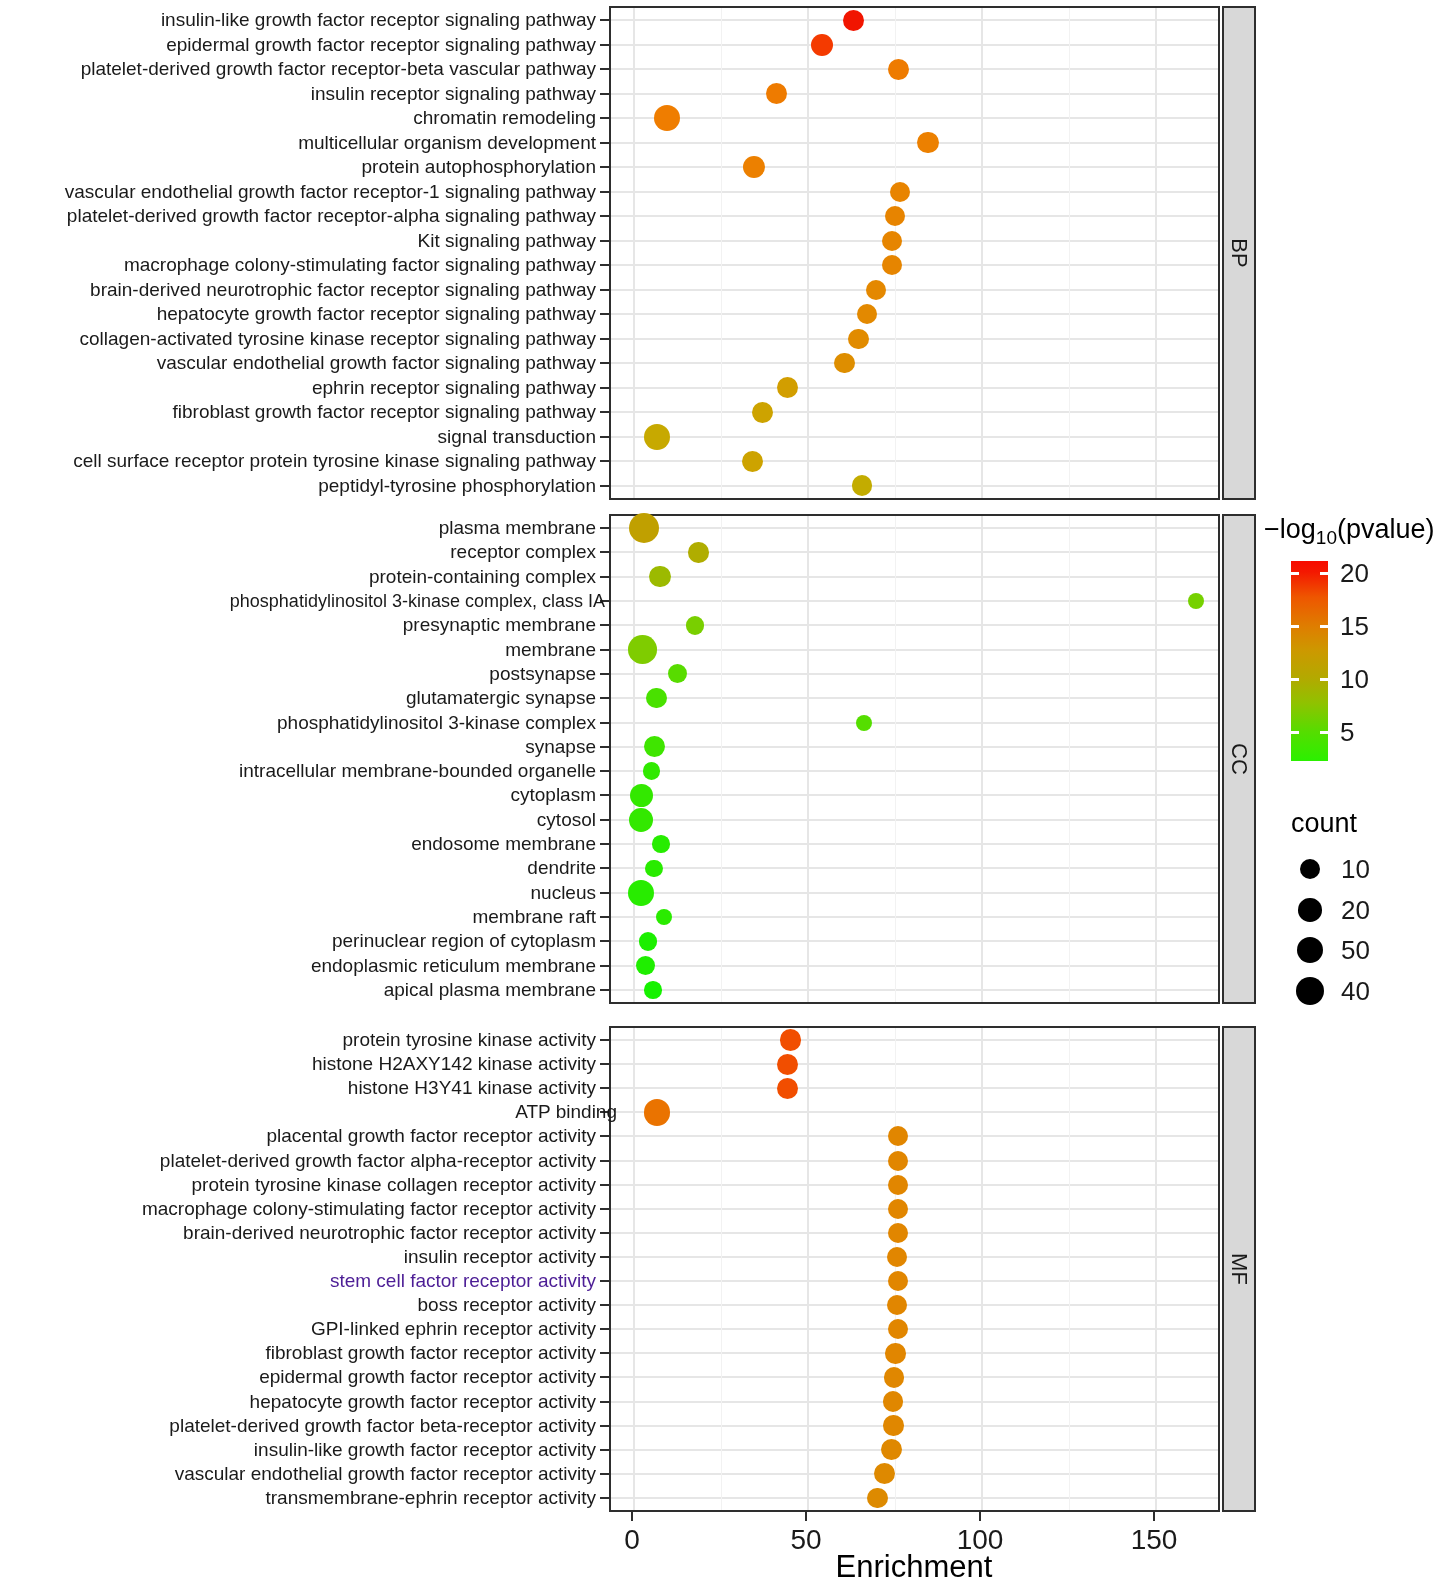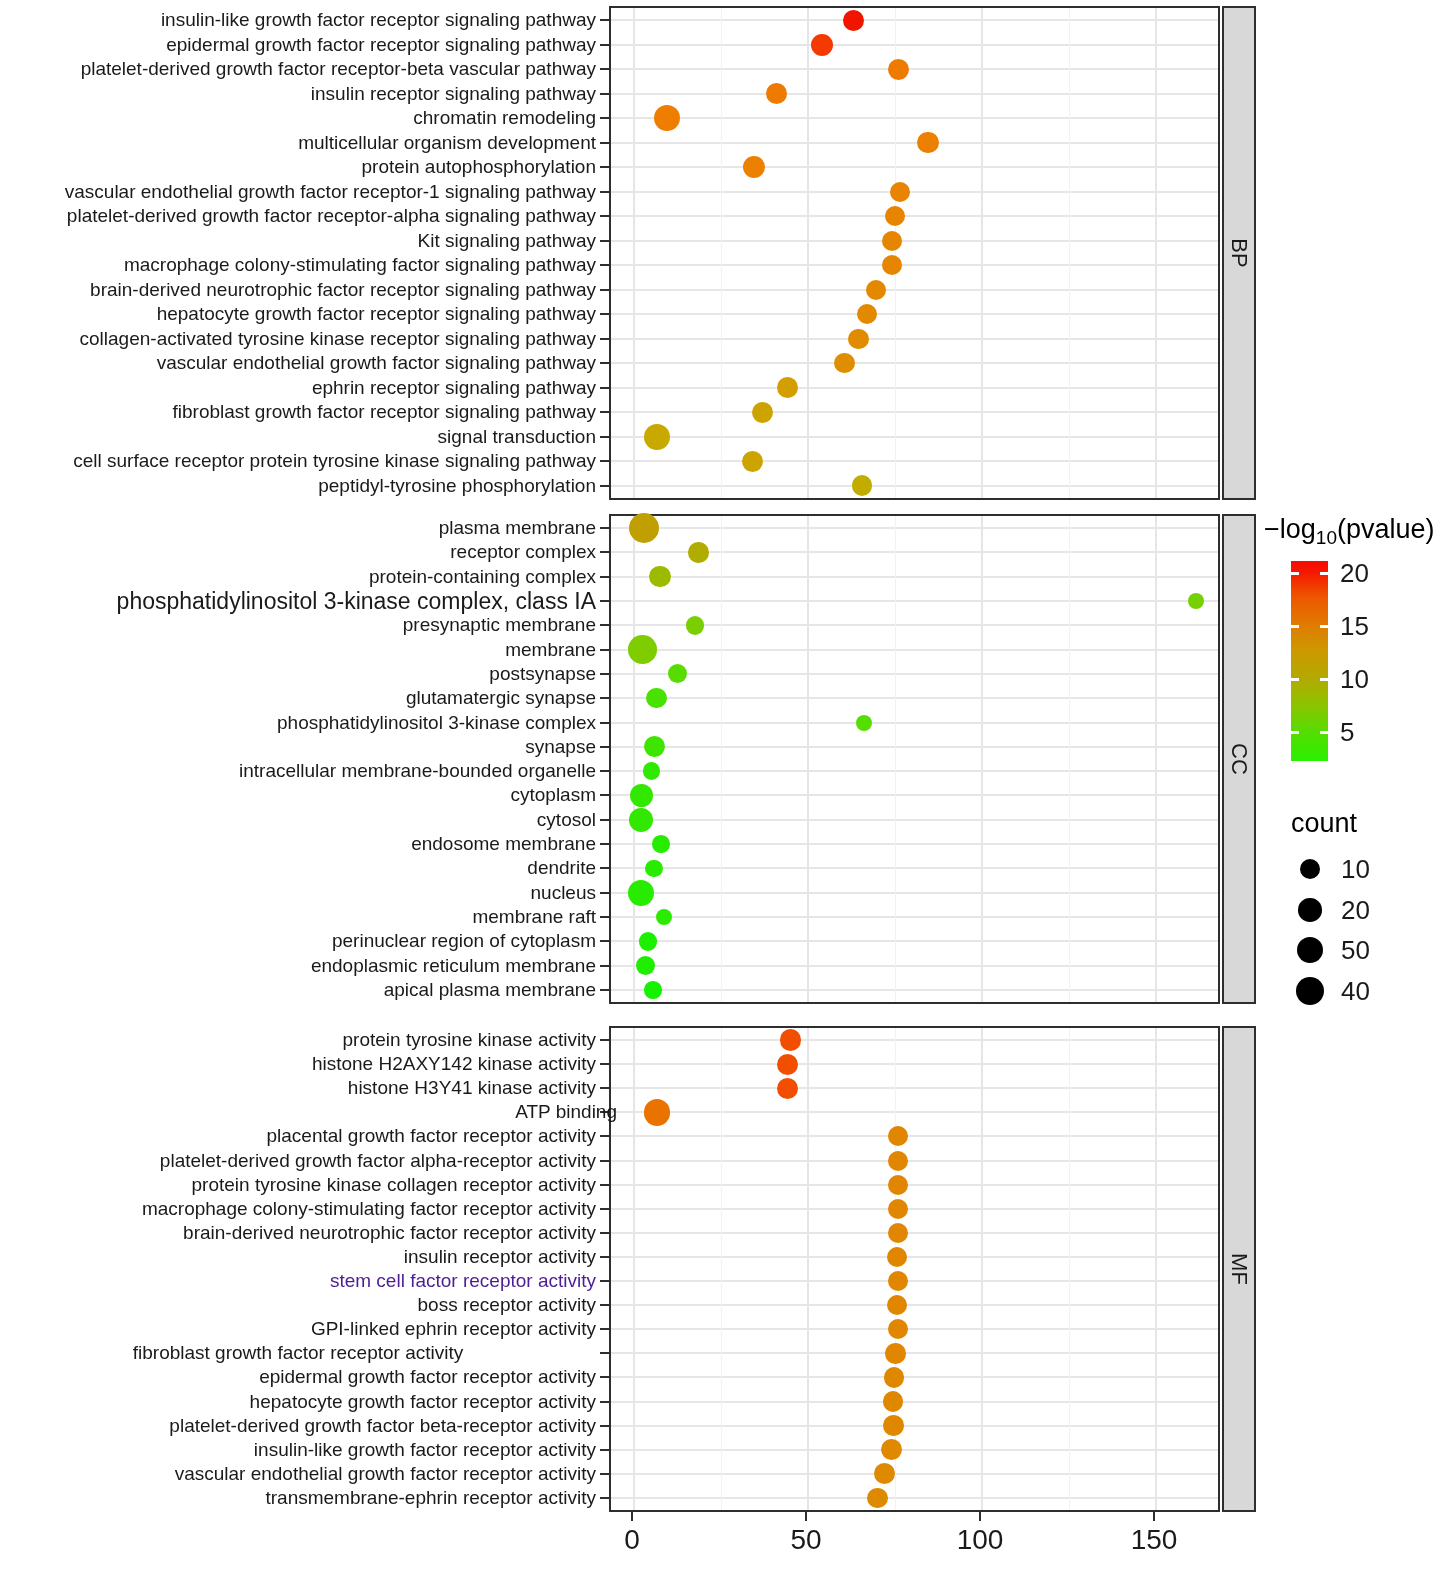--- a/index.html
+++ b/index.html
@@ -173,21 +173,21 @@
         <div style="position: absolute; left: 24.595px; top: 440.009px; width: 19.0819px; height: 19.0819px; border-radius: 50%; background: rgb(31, 238, 0);"></div>
         <div style="position: absolute; left: 33.4135px; top: 465.124px; width: 17.4529px; height: 17.4529px; border-radius: 50%; background: rgb(22, 241, 0);"></div>
       </div>
       <div style="position: absolute; left: 600px; top: 527.15px; width: 9px; height: 2px; background: rgb(46, 46, 46);"></div>
       <div style="position: absolute; left: 0px; top: 516.15px; width: 596px; height: 24px; line-height: 24px; text-align: right; font-size: 19px; color: rgb(26, 26, 26); white-space: nowrap;">plasma membrane</div>
       <div style="position: absolute; left: 600px; top: 551.45px; width: 9px; height: 2px; background: rgb(46, 46, 46);"></div>
       <div style="position: absolute; left: 0px; top: 540.45px; width: 596px; height: 24px; line-height: 24px; text-align: right; font-size: 19px; color: rgb(26, 26, 26); white-space: nowrap;">receptor complex</div>
       <div style="position: absolute; left: 600px; top: 575.75px; width: 9px; height: 2px; background: rgb(46, 46, 46);"></div>
       <div style="position: absolute; left: 0px; top: 564.75px; width: 596px; height: 24px; line-height: 24px; text-align: right; font-size: 19px; color: rgb(26, 26, 26); white-space: nowrap;">protein-containing complex</div>
       <div style="position: absolute; left: 600px; top: 600.05px; width: 9px; height: 2px; background: rgb(46, 46, 46);"></div>
-      <div style="position: absolute; left: 0px; top: 589.05px; width: 596px; height: 24px; line-height: 24px; text-align: right; font-size: 23px; color: rgb(26, 26, 26); white-space: nowrap;">phosphatidylinositol 3-kinase complex, class IA</div>
+      <div style="position: absolute; left: 0px; top: 589.05px; width: 596px; height: 24px; line-height: 24px; text-align: right; font-size: 18px; color: rgb(26, 26, 26); white-space: nowrap; padding-left: 9px;">phosphatidylinositol 3-kinase complex, class IA</div>
       <div style="position: absolute; left: 600px; top: 624.35px; width: 9px; height: 2px; background: rgb(46, 46, 46);"></div>
       <div style="position: absolute; left: 0px; top: 613.35px; width: 596px; height: 24px; line-height: 24px; text-align: right; font-size: 19px; color: rgb(26, 26, 26); white-space: nowrap;">presynaptic membrane</div>
       <div style="position: absolute; left: 600px; top: 648.65px; width: 9px; height: 2px; background: rgb(46, 46, 46);"></div>
       <div style="position: absolute; left: 0px; top: 637.65px; width: 596px; height: 24px; line-height: 24px; text-align: right; font-size: 19px; color: rgb(26, 26, 26); white-space: nowrap;">membrane</div>
       <div style="position: absolute; left: 600px; top: 672.95px; width: 9px; height: 2px; background: rgb(46, 46, 46);"></div>
       <div style="position: absolute; left: 0px; top: 661.95px; width: 596px; height: 24px; line-height: 24px; text-align: right; font-size: 19px; color: rgb(26, 26, 26); white-space: nowrap;">postsynapse</div>
       <div style="position: absolute; left: 600px; top: 697.25px; width: 9px; height: 2px; background: rgb(46, 46, 46);"></div>
       <div style="position: absolute; left: 0px; top: 686.25px; width: 596px; height: 24px; line-height: 24px; text-align: right; font-size: 19px; color: rgb(26, 26, 26); white-space: nowrap;">glutamatergic synapse</div>
       <div style="position: absolute; left: 600px; top: 721.55px; width: 9px; height: 2px; background: rgb(46, 46, 46);"></div>
       <div style="position: absolute; left: 0px; top: 710.55px; width: 596px; height: 24px; line-height: 24px; text-align: right; font-size: 19px; color: rgb(26, 26, 26); white-space: nowrap;">phosphatidylinositol 3-kinase complex</div>
@@ -285,38 +285,39 @@
       <div style="position: absolute; left: 0px; top: 1220.85px; width: 596px; height: 24px; line-height: 24px; text-align: right; font-size: 19px; color: rgb(26, 26, 26); white-space: nowrap;">brain-derived neurotrophic factor receptor activity</div>
       <div style="position: absolute; left: 600px; top: 1255.95px; width: 9px; height: 2px; background: rgb(46, 46, 46);"></div>
       <div style="position: absolute; left: 0px; top: 1244.95px; width: 596px; height: 24px; line-height: 24px; text-align: right; font-size: 19px; color: rgb(26, 26, 26); white-space: nowrap;">insulin receptor activity</div>
       <div style="position: absolute; left: 600px; top: 1280.05px; width: 9px; height: 2px; background: rgb(46, 46, 46);"></div>
       <div style="position: absolute; left: 0px; top: 1269.05px; width: 596px; height: 24px; line-height: 24px; text-align: right; font-size: 19px; color: #4c1d95; white-space: nowrap;">stem cell factor receptor activity</div>
       <div style="position: absolute; left: 600px; top: 1304.15px; width: 9px; height: 2px; background: rgb(46, 46, 46);"></div>
       <div style="position: absolute; left: 0px; top: 1293.15px; width: 596px; height: 24px; line-height: 24px; text-align: right; font-size: 19px; color: rgb(26, 26, 26); white-space: nowrap;">boss receptor activity</div>
       <div style="position: absolute; left: 600px; top: 1328.25px; width: 9px; height: 2px; background: rgb(46, 46, 46);"></div>
       <div style="position: absolute; left: 0px; top: 1317.25px; width: 596px; height: 24px; line-height: 24px; text-align: right; font-size: 19px; color: rgb(26, 26, 26); white-space: nowrap;">GPI-linked ephrin receptor activity</div>
       <div style="position: absolute; left: 600px; top: 1352.35px; width: 9px; height: 2px; background: rgb(46, 46, 46);"></div>
-      <div style="position: absolute; left: 0px; top: 1341.35px; width: 596px; height: 24px; line-height: 24px; text-align: center; font-size: 19px; color: rgb(26, 26, 26); white-space: nowrap;">fibroblast growth factor receptor activity</div>
+      <div style="position: absolute; left: 0px; top: 1341.35px; width: 596px; height: 24px; line-height: 24px; text-align: right; font-size: 19px; color: rgb(26, 26, 26); white-space: nowrap;">fibroblast growth factor receptor activity</div>
       <div style="position: absolute; left: 600px; top: 1376.45px; width: 9px; height: 2px; background: rgb(46, 46, 46);"></div>
       <div style="position: absolute; left: 0px; top: 1365.45px; width: 596px; height: 24px; line-height: 24px; text-align: right; font-size: 19px; color: rgb(26, 26, 26); white-space: nowrap;">epidermal growth factor receptor activity</div>
       <div style="position: absolute; left: 600px; top: 1400.55px; width: 9px; height: 2px; background: rgb(46, 46, 46);"></div>
       <div style="position: absolute; left: 0px; top: 1389.55px; width: 596px; height: 24px; line-height: 24px; text-align: right; font-size: 19px; color: rgb(26, 26, 26); white-space: nowrap;">hepatocyte growth factor receptor activity</div>
       <div style="position: absolute; left: 600px; top: 1424.65px; width: 9px; height: 2px; background: rgb(46, 46, 46);"></div>
       <div style="position: absolute; left: 0px; top: 1413.65px; width: 596px; height: 24px; line-height: 24px; text-align: right; font-size: 19px; color: rgb(26, 26, 26); white-space: nowrap;">platelet-derived growth factor beta-receptor activity</div>
       <div style="position: absolute; left: 600px; top: 1448.75px; width: 9px; height: 2px; background: rgb(46, 46, 46);"></div>
       <div style="position: absolute; left: 0px; top: 1437.75px; width: 596px; height: 24px; line-height: 24px; text-align: right; font-size: 19px; color: rgb(26, 26, 26); white-space: nowrap;">insulin-like growth factor receptor activity</div>
       <div style="position: absolute; left: 600px; top: 1472.85px; width: 9px; height: 2px; background: rgb(46, 46, 46);"></div>
       <div style="position: absolute; left: 0px; top: 1461.85px; width: 596px; height: 24px; line-height: 24px; text-align: right; font-size: 19px; color: rgb(26, 26, 26); white-space: nowrap;">vascular endothelial growth factor receptor activity</div>
       <div style="position: absolute; left: 600px; top: 1496.95px; width: 9px; height: 2px; background: rgb(46, 46, 46);"></div>
       <div style="position: absolute; left: 0px; top: 1485.95px; width: 596px; height: 24px; line-height: 24px; text-align: right; font-size: 19px; color: rgb(26, 26, 26); white-space: nowrap;">transmembrane-ephrin receptor activity</div>
       <div style="position: absolute; left: 1222px; top: 1026px; width: 34px; height: 486px; background: rgb(216, 216, 216); border: 2px solid rgb(46, 46, 46); box-sizing: border-box;">
         <div style="position: absolute; left: 50%; top: 50%; transform: translate(-50%, -50%) rotate(90deg); font-size: 22px; color: rgb(26, 26, 26);">MF</div>
       </div>
     </div>
 
+  <div id="x-title">Enrichment</div>
 
   <div id="clegend-title"><span>−log</span><sub>10</sub><span>(pvalue)</span></div>
 
   <div id="colorbar" style="background: linear-gradient(rgb(247, 11, 0) 0%, rgb(244, 24, 0) 5.5%, rgb(238, 86, 0) 18%, rgb(223, 125, 0) 32.5%, rgb(204, 153, 0) 45%, rgb(179, 169, 0) 58.5%, rgb(144, 194, 0) 71%, rgb(85, 221, 0) 85.5%, rgb(43, 240, 0) 100%);"></div>
   <div id="colorbar-extras">
       <div style="position: absolute; left: 1291px; top: 571.671px; width: 8px; height: 3px; background: rgb(255, 255, 255);"></div>
       <div style="position: absolute; left: 1320px; top: 571.671px; width: 8px; height: 3px; background: rgb(255, 255, 255);"></div>
       <div style="position: absolute; left: 1340px; top: 558.671px; width: 70px; height: 28px; line-height: 28px; font-size: 26px; color: rgb(26, 26, 26);">20</div>
       <div style="position: absolute; left: 1291px; top: 624.721px; width: 8px; height: 3px; background: rgb(255, 255, 255);"></div>
       <div style="position: absolute; left: 1320px; top: 624.721px; width: 8px; height: 3px; background: rgb(255, 255, 255);"></div>

